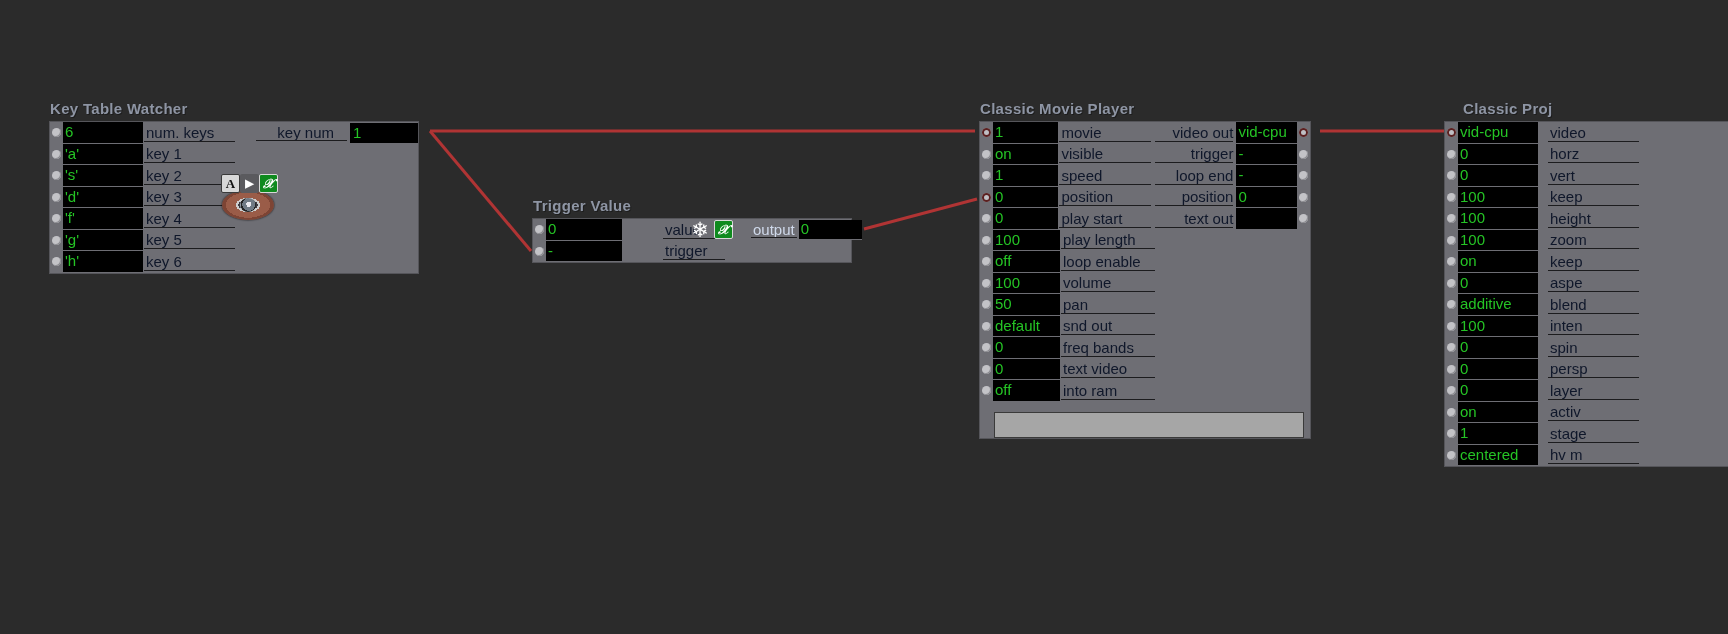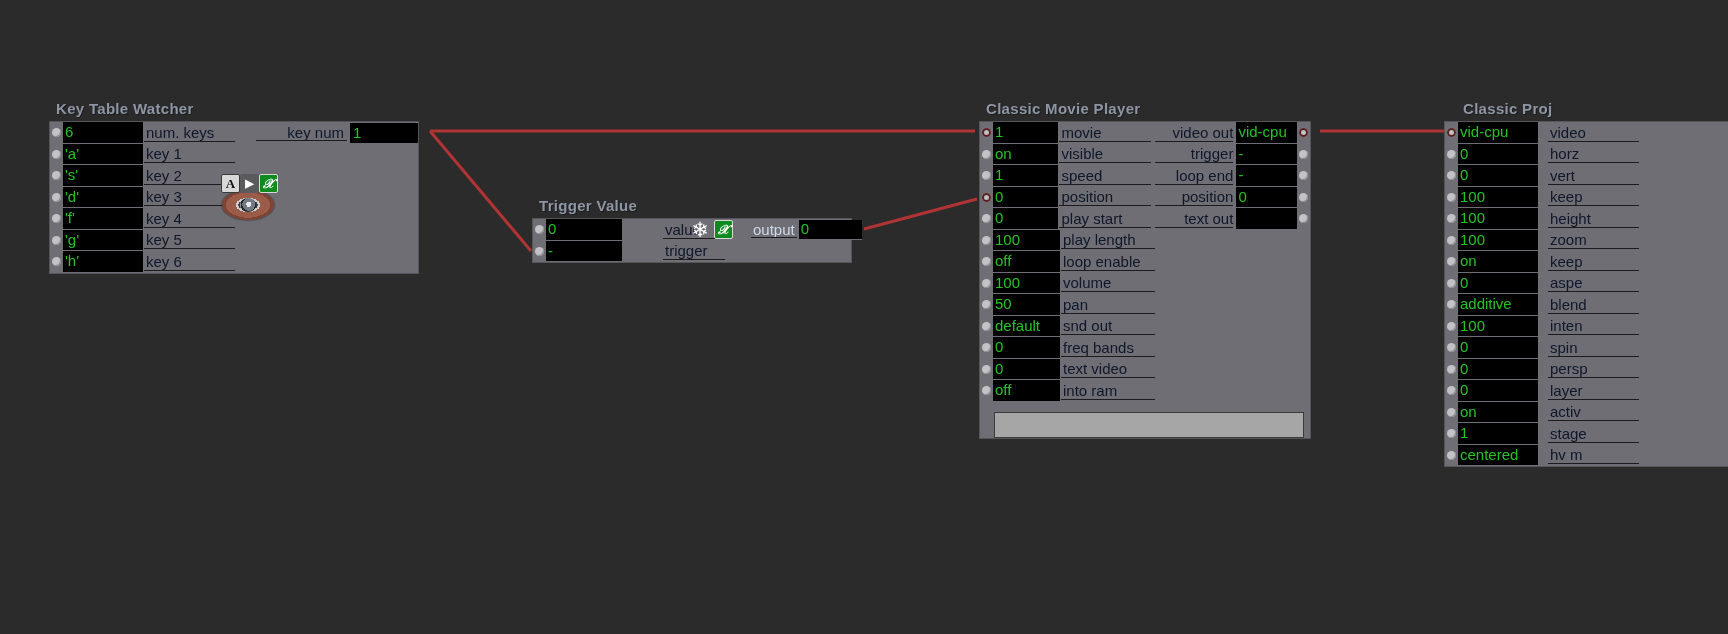--- a/index.html
+++ b/index.html
@@ -12,21 +12,21 @@
   }
   #stage{position:absolute;inset:0;}
 
   
   svg.wires{position:absolute;left:0;top:0;width:1728px;height:634px;pointer-events:none;}
 
   
   .node{position:absolute;}
   .node-title{
     position:absolute;
-    left:6px;top:-22px;
+    left:0;top:-22px;
     font-size:15px;font-weight:bold;
     color:#8e95a4;
     letter-spacing:.3px;
     text-shadow:1px 1px 0 #1d1d1d;
     white-space:nowrap;
   }
   .node-body{
     background:#6e6e74;
     position:relative;
     box-shadow:0 0 0 1px #55555a;
@@ -78,21 +78,21 @@
   .lbl.right{justify-content:flex-end;}
 
   
   #ktw .node-body{width:368px;}
   #ktw .val{width:80px;}
   #ktw .lbl{width:95px;}
 
   .ktw-head{
     position:absolute;right:0;top:0;display:flex;align-items:center;height:21.5px;
   }
-  .ktw-head .lbl{width:auto;padding-right:6px;}
+  .ktw-head .lbl{width:auto;padding-right:16px;}
   .ktw-out{
     background:#000;color:#25c425;width:68px;height:20px;
     font-size:15px;line-height:20px;padding-left:3px;box-sizing:border-box;
   }
 
   
   .icon-cluster{position:absolute;display:flex;align-items:center;}
   .ic{
     width:19px;height:19px;border-radius:2px;
     display:flex;align-items:center;justify-content:center;

